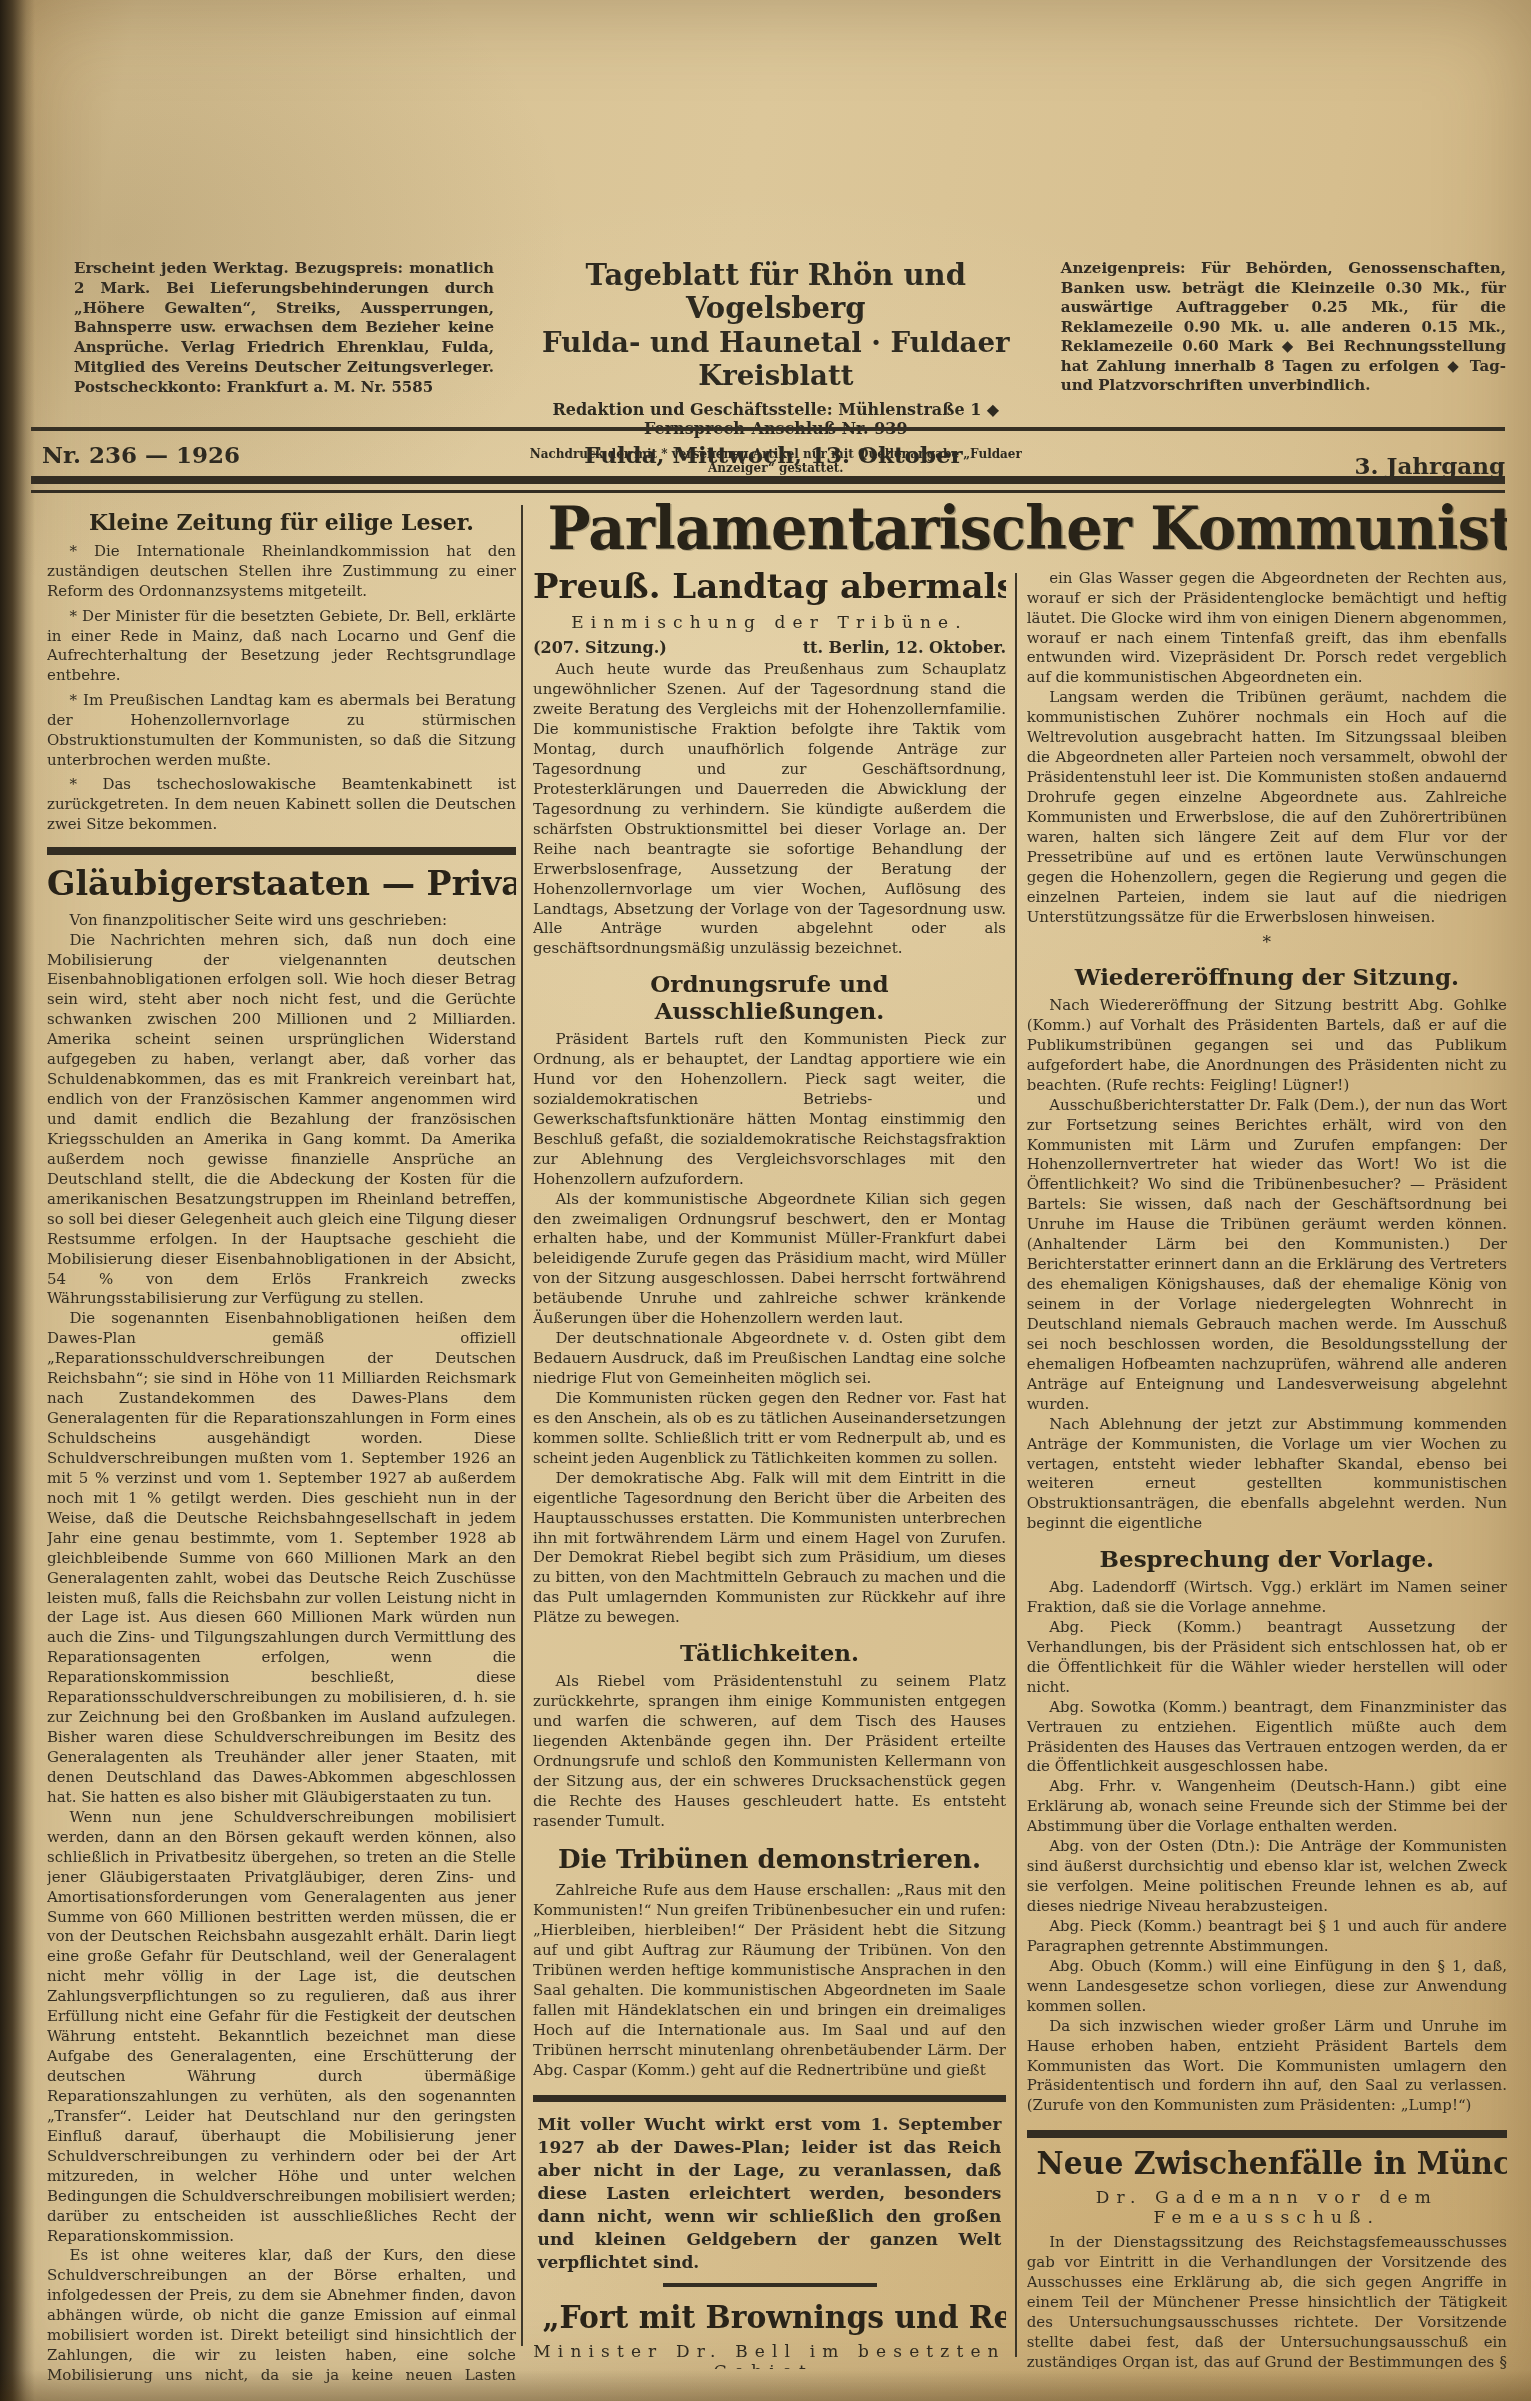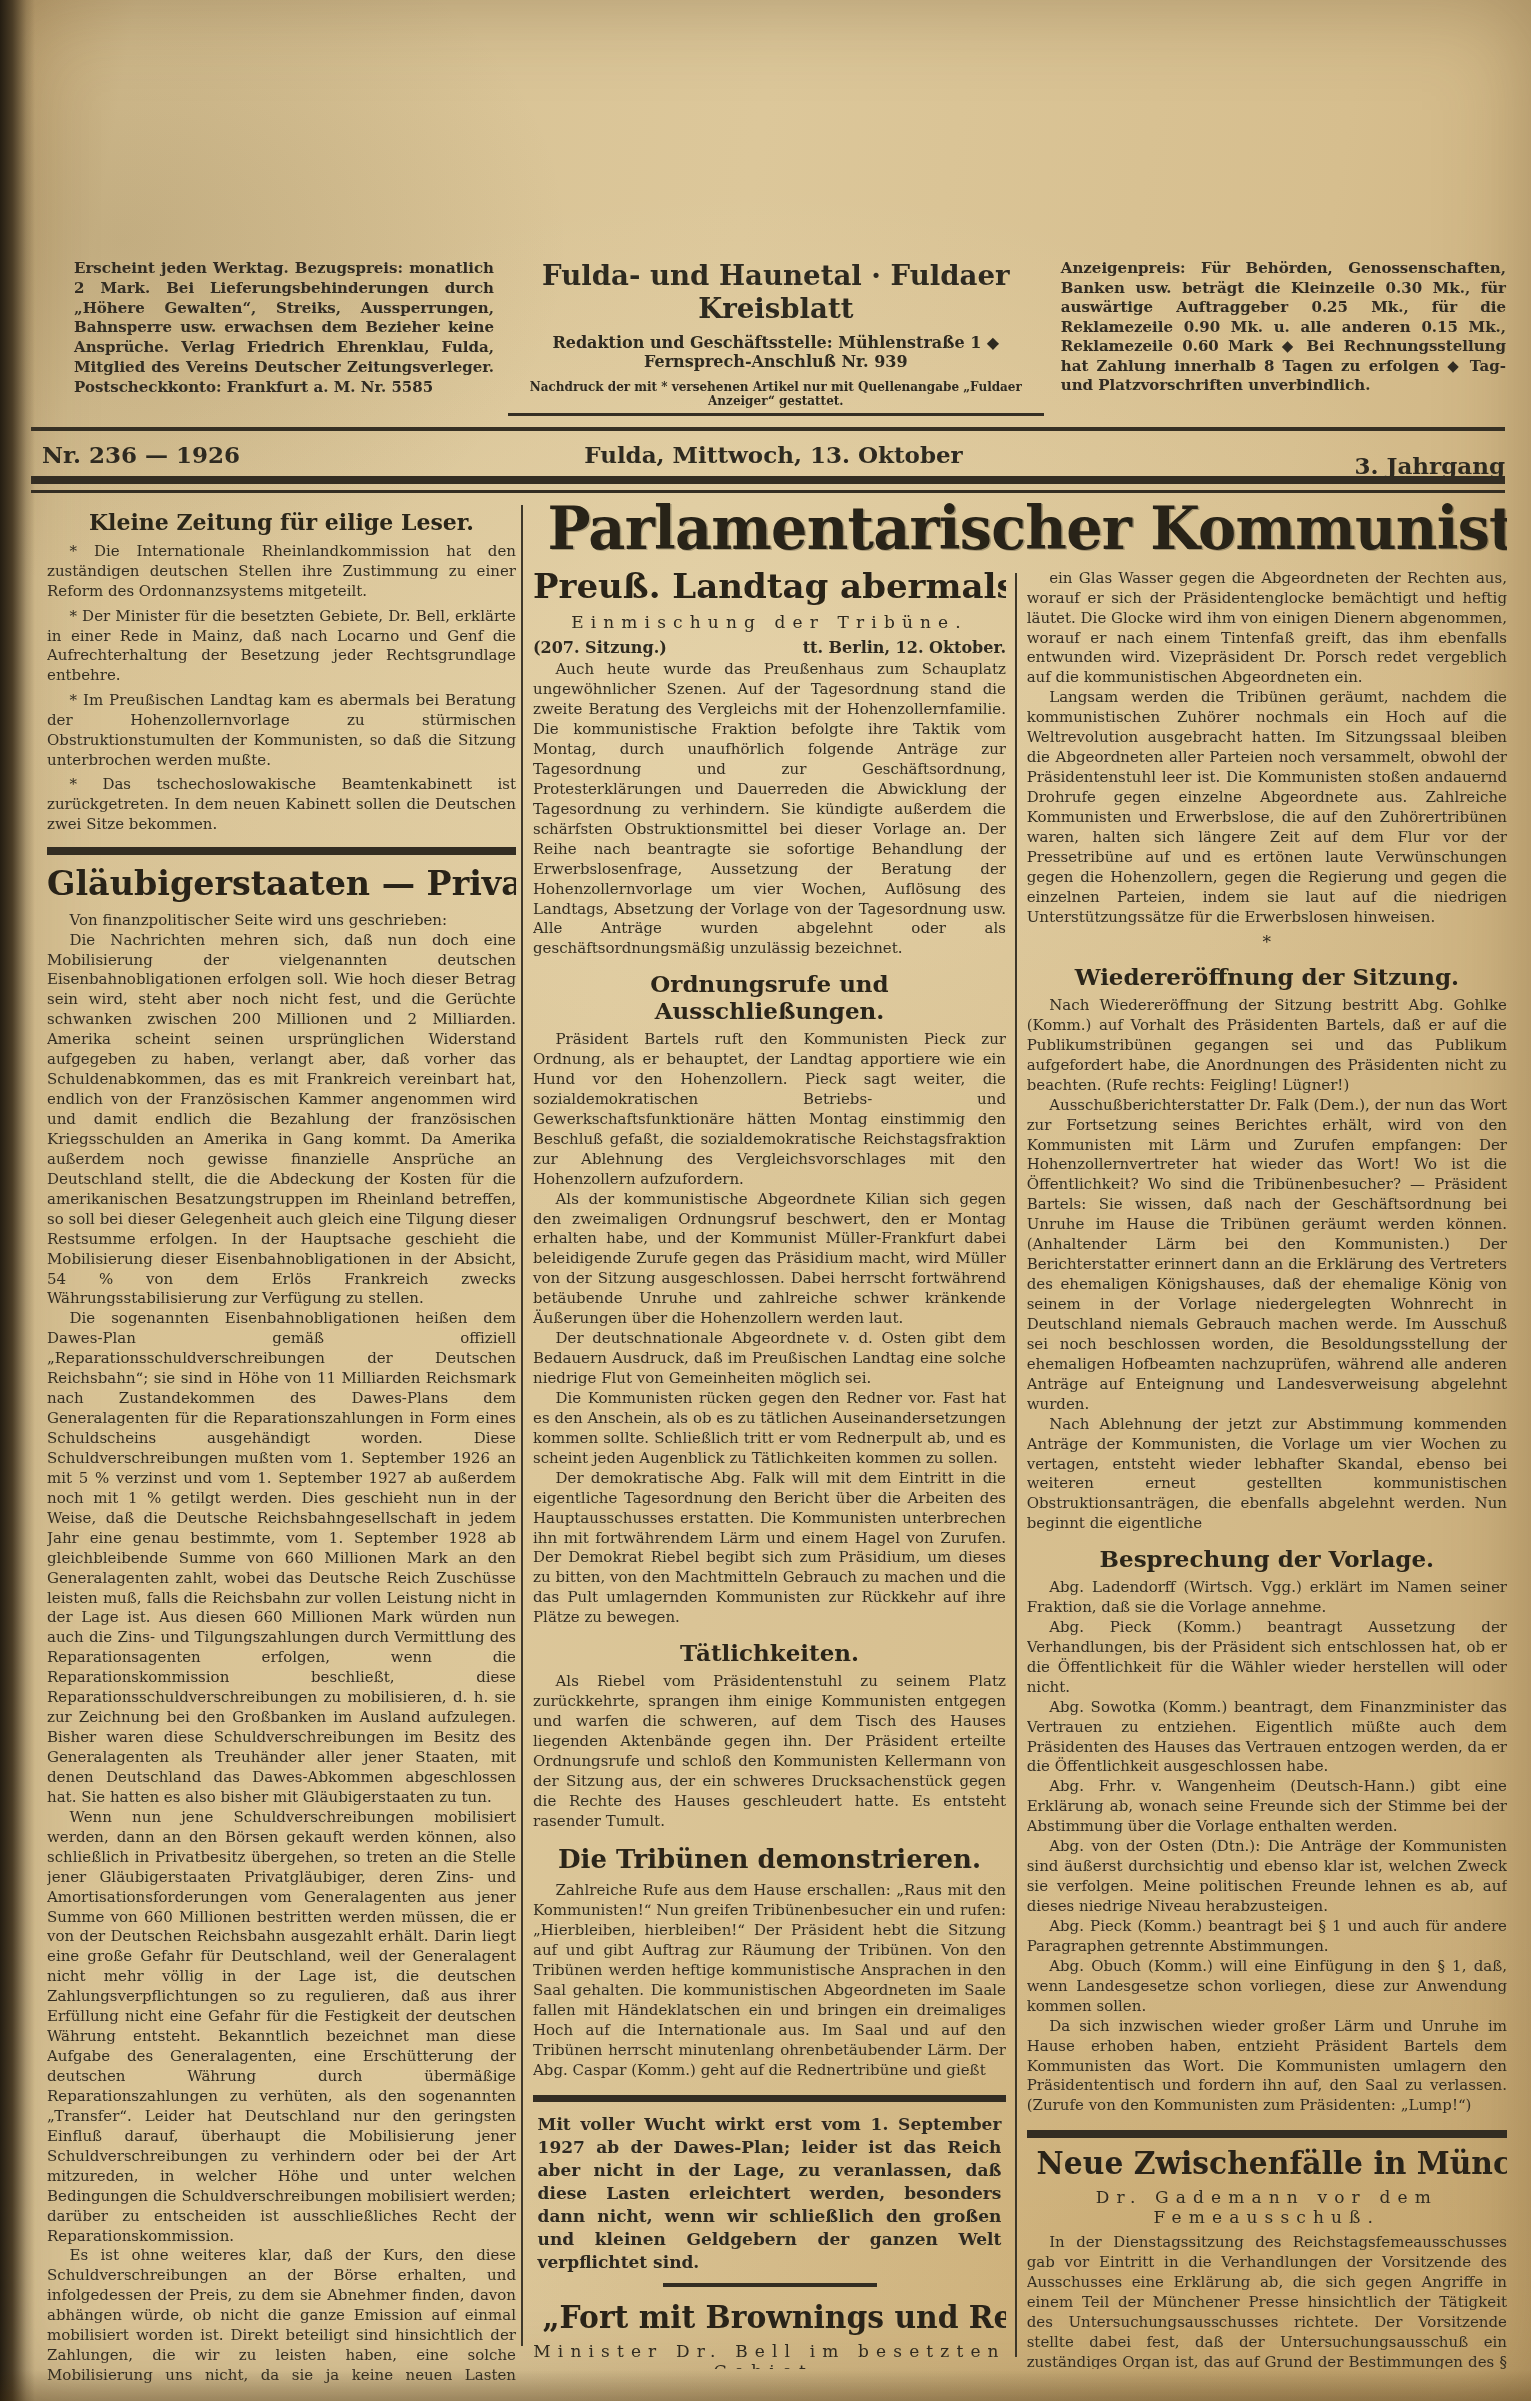--- a/index.html
+++ b/index.html
@@ -137,20 +137,21 @@
 </style>
 </head>
 <body>
 
 <div class="page">
 
 
   <div class="header-info">
     <div class="imprint">Erscheint jeden Werktag. Bezugspreis: monatlich 2 Mark. Bei Lieferungsbehinderungen durch „Höhere Gewalten“, Streiks, Aussperrungen, Bahnsperre usw. erwachsen dem Bezieher keine Ansprüche. Verlag Friedrich Ehrenklau, Fulda, Mitglied des Vereins Deutscher Zeitungsverleger. Postscheckkonto: Frankfurt a. M. Nr. 5585</div>
     <div class="center-head">
+      <div class="sub1">Tageblatt für Rhön und Vogelsberg</div>
       <div class="sub2">Fulda- und Haunetal · Fuldaer Kreisblatt</div>
       <div class="office">Redaktion und Geschäftsstelle: Mühlenstraße 1 ◆ Fernsprech-Anschluß Nr. 939</div>
       <div class="reprint">Nachdruck der mit * versehenen Artikel nur mit Quellenangabe „Fuldaer Anzeiger“ gestattet.</div>
     </div>
     <div class="adprices">Anzeigenpreis: Für Behörden, Genossenschaften, Banken usw. beträgt die Kleinzeile 0.30 Mk., für auswärtige Auftraggeber 0.25 Mk., für die Reklamezeile 0.90 Mk. u. alle anderen 0.15 Mk., Reklamezeile 0.60 Mark ◆ Bei Rechnungsstellung hat Zahlung innerhalb 8 Tagen zu erfolgen ◆ Tag- und Platzvorschriften unverbindlich.</div>
   </div>
 
   <div class="ruleA"></div>
   <div class="dateline">
     <div class="issue">Nr. 236 — 1926</div>

